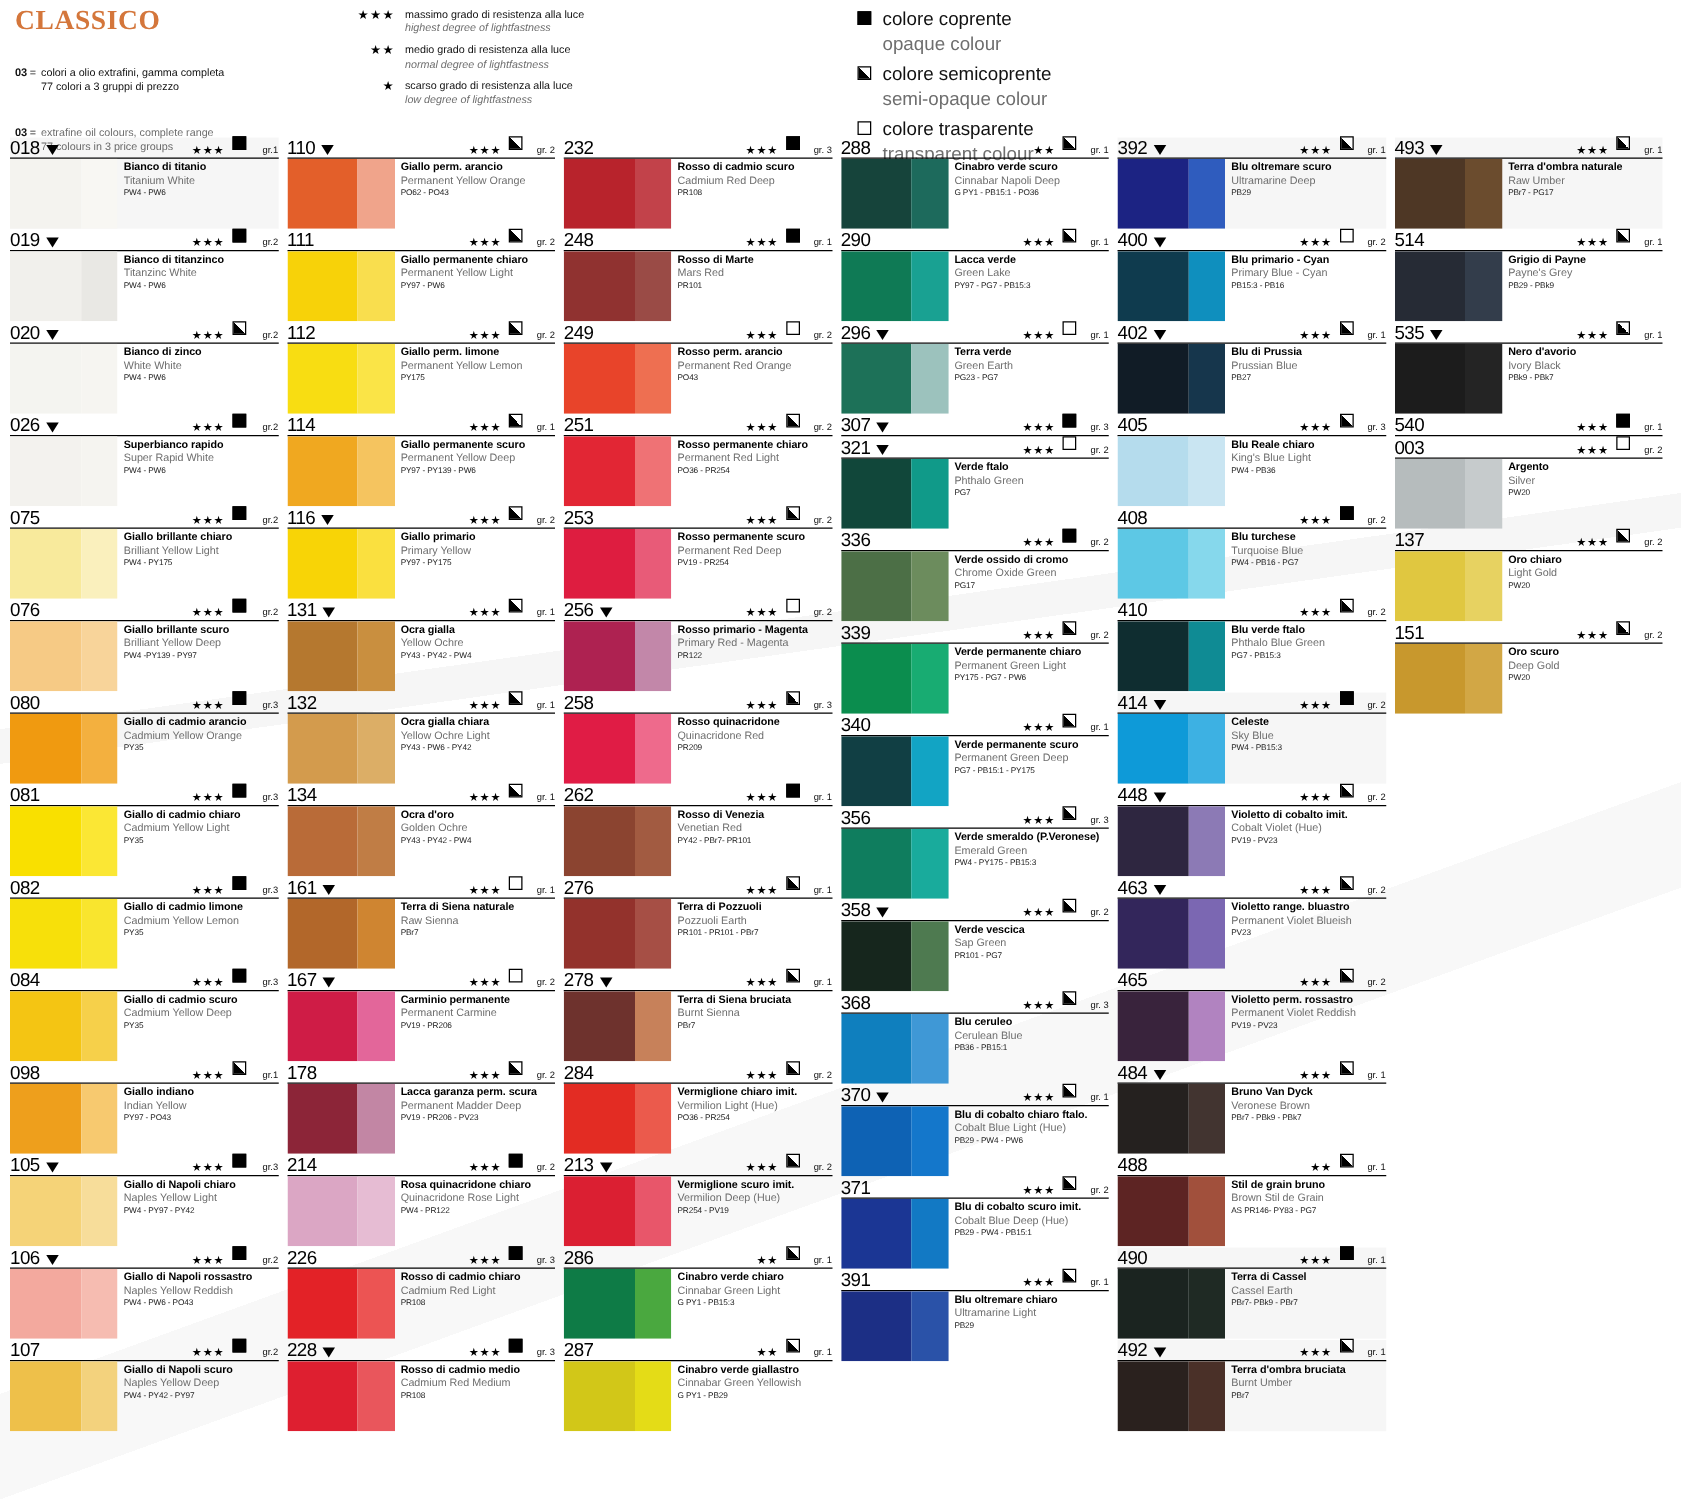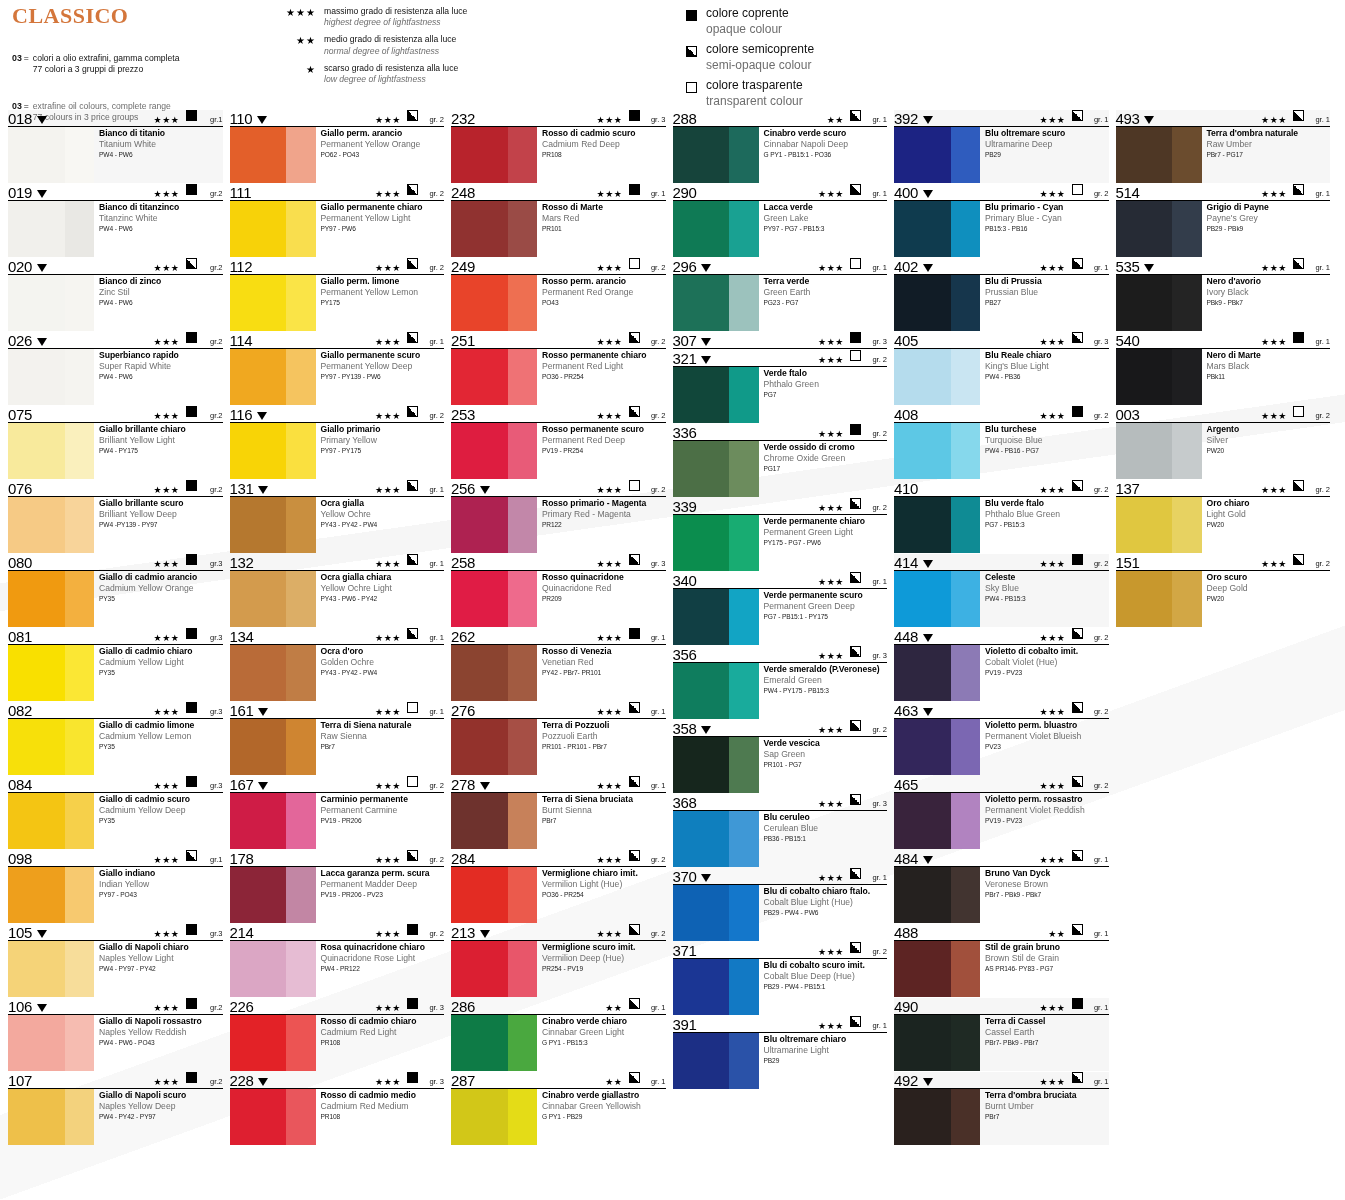--- a/index.html
+++ b/index.html
@@ -92,21 +92,21 @@
   .star-desc .it { color: #111; }
   .star-desc .en { color: #6e6e6e; font-style: italic; }
 
   .swatchkey-block {
     flex: 0 0 230px;
     width: 230px;
     padding-top: 2px;
   }
   .key-row { display: flex; align-items: flex-start; margin-bottom: 5px; }
   .key-icon { flex: 0 0 20px; padding-top: 1px; }
-  .key-desc { font-size: 12px; line-height: 1.3; }
+  .key-desc { font-size: 15px; line-height: 1.3; }
   .key-desc .it { color: #111; }
   .key-desc .en { color: #6e6e6e; }
 
   .sq { width: 11px; height: 11px; display: inline-block; border: 1px solid #000; }
   .sq.opaque { background: #000; }
   .sq.semi {
     background: linear-gradient(to bottom left, #fff 0 50%, #000 50% 100%);
   }
   .sq.transparent { background: #fff; }
 
@@ -335,21 +335,21 @@
             <span class="op-icon"><span class="sq semi"></span></span>
             <span class="gr">gr.2</span>
           </div>
           <div class="entry-body">
             <div class="chip">
               <div class="full" style="background: rgb(244, 244, 240);"></div>
               <div class="tint" style="background: rgb(246, 245, 241);"></div>
             </div>
             <div class="names">
               <div class="n-it">Bianco di zinco</div>
-              <div class="n-en">Zinc Stil</div>
+              <div class="n-en">White White</div>
               <div class="n-pig">PW4 - PW6</div>
             </div>
           </div>
         </div>
         <div class="entry">
           <div class="entry-head">
             <span class="code">026</span>
             <span class="tri"></span>
             <span class="head-spacer"></span>
             <span class="lf">★★★</span>
@@ -1594,21 +1594,21 @@
             <span class="lf">★★★</span>
             <span class="op-icon"><span class="sq semi"></span></span>
             <span class="gr">gr. 2</span>
           </div>
           <div class="entry-body">
             <div class="chip">
               <div class="full" style="background: rgb(51, 38, 91);"></div>
               <div class="tint" style="background: rgb(123, 103, 178);"></div>
             </div>
             <div class="names">
-              <div class="n-it">Violetto perm. bluastro</div>
+              <div class="n-it">Violetto range. bluastro</div>
               <div class="n-en">Permanent Violet Blueish</div>
               <div class="n-pig">PV23</div>
             </div>
           </div>
         </div>
         <div class="entry">
           <div class="entry-head">
             <span class="code">465</span>
             <span class="head-spacer"></span>
             <span class="lf">★★★</span>
@@ -1773,31 +1773,20 @@
             </div>
           </div>
         </div>
         <div class="entry">
           <div class="entry-head">
             <span class="code">540</span>
             <span class="head-spacer"></span>
             <span class="lf">★★★</span>
             <span class="op-icon"><span class="sq opaque"></span></span>
             <span class="gr">gr. 1</span>
-          </div>
-          <div class="entry-body">
-            <div class="chip">
-              <div class="full" style="background: rgb(24, 24, 26);"></div>
-              <div class="tint" style="background: rgb(30, 30, 32);"></div>
-            </div>
-            <div class="names">
-              <div class="n-it">Nero di Marte</div>
-              <div class="n-en">Mars Black</div>
-              <div class="n-pig">PBk11</div>
-            </div>
           </div>
         </div>
         <div class="entry">
           <div class="entry-head">
             <span class="code">003</span>
             <span class="head-spacer"></span>
             <span class="lf">★★★</span>
             <span class="op-icon"><span class="sq transparent"></span></span>
             <span class="gr">gr. 2</span>
           </div>

